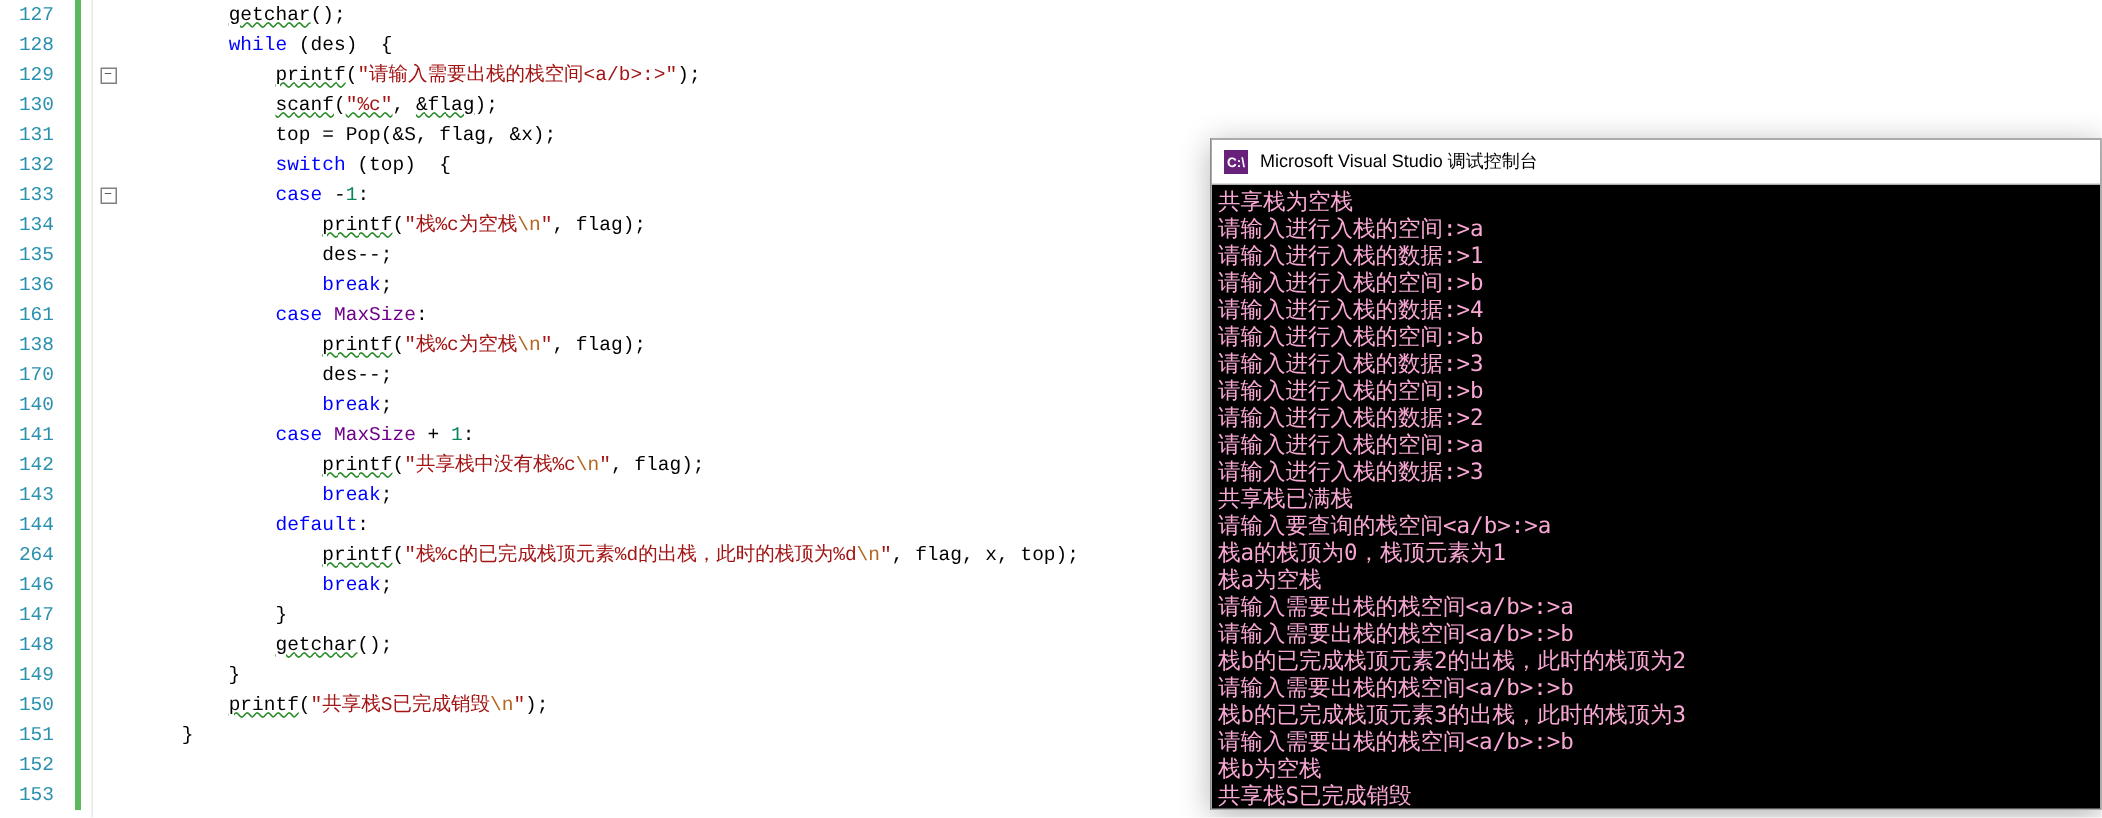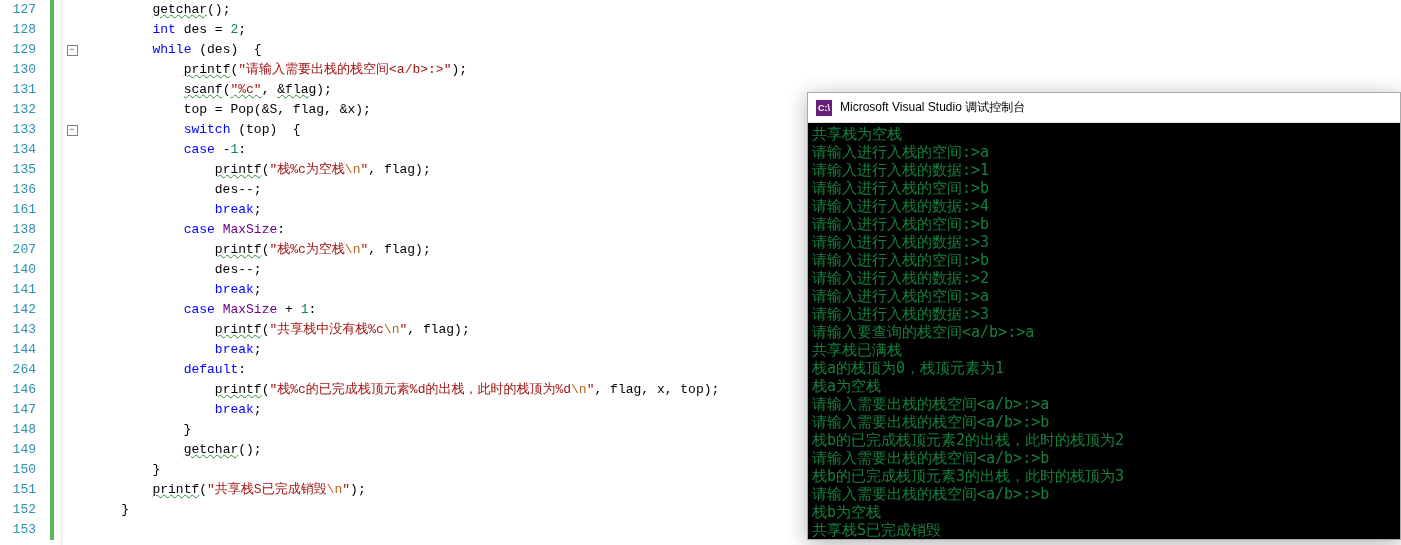--- a/index.html
+++ b/index.html
@@ -27,41 +27,41 @@
 
 .console {
   position: absolute; left: 807px; top: 92px; width: 594px; height: 448px;
   background: #000; border: 1px solid #aaa; box-shadow: 0 4px 20px rgba(0,0,0,.3);
 }
 .titlebar {
   height: 30px; background: #fff; border-bottom: 1px solid #ddd;
   display: flex; align-items: center; padding: 0 8px; font-family: 'Segoe UI', sans-serif; font-size: 12px; color: #000;
 }
 .titlebar .ico { width: 16px; height: 16px; background: #68217a; color: #fff; display: inline-flex; align-items: center; justify-content: center; font-size: 9px; font-weight: bold; margin-right: 8px; }
-.conbody { font-family: SimSun, "NSimSun", monospace; font-size: 15px; line-height: 18px; color: #15803d; padding: 2px 4px; }
+.conbody { font-family: SimSun, "NSimSun", monospace; font-size: 15px; line-height: 18px; color: #f9a8d4; padding: 2px 4px; }
 .conline { white-space: pre; height: 18px; }
 </style>
 </head>
 <body>
 
 <div class="editor">
   <div class="gutter" id="gutter">
       <div class="ln">127</div>
       <div class="ln">128</div>
       <div class="ln">129</div>
       <div class="ln">130</div>
       <div class="ln">131</div>
       <div class="ln">132</div>
       <div class="ln">133</div>
       <div class="ln">134</div>
       <div class="ln">135</div>
       <div class="ln">136</div>
       <div class="ln">161</div>
       <div class="ln">138</div>
-      <div class="ln">207</div>
+      <div class="ln">170</div>
       <div class="ln">140</div>
       <div class="ln">141</div>
       <div class="ln">142</div>
       <div class="ln">143</div>
       <div class="ln">144</div>
       <div class="ln">264</div>
       <div class="ln">146</div>
       <div class="ln">147</div>
       <div class="ln">148</div>
       <div class="ln">149</div>
@@ -127,21 +127,20 @@
       <div class="fcell"></div>
       <div class="fcell"></div>
       <div class="fcell"></div>
       <div class="fcell"></div>
       <div class="fcell"></div>
       <div class="fcell"></div>
       <div class="fcell"></div>
     </div>
   <div class="code" id="codearea">
       <div class="codeline"><span>        </span><span class="wavy2">getchar</span><span>();</span></div>
-      <div class="codeline"><span>        </span><span class="kw">int</span><span> des = </span><span class="num">2</span><span>;</span></div>
       <div class="codeline"><span>        </span><span class="kw">while</span><span> (des)  {</span></div>
       <div class="codeline"><span>            </span><span class="wavy2">printf</span><span>(</span><span class="str">"请输入需要出栈的栈空间&lt;a/b&gt;:&gt;"</span><span>);</span></div>
       <div class="codeline"><span>            </span><span class="wavy">scanf</span><span>(</span><span class="str wavy">"%c"</span><span>, </span><span class="wavy">&amp;flag</span><span>);</span></div>
       <div class="codeline"><span>            top = Pop(&amp;S, flag, &amp;x);</span></div>
       <div class="codeline"><span>            </span><span class="kw">switch</span><span> (top)  {</span></div>
       <div class="codeline"><span>            </span><span class="kw">case</span><span> -</span><span class="num">1</span><span>:</span></div>
       <div class="codeline"><span>                </span><span class="wavy2">printf</span><span>(</span><span class="str">"栈%c为空栈</span><span class="esc">\n</span><span class="str">"</span><span>, flag);</span></div>
       <div class="codeline"><span>                des--;</span></div>
       <div class="codeline"><span>                </span><span class="kw">break</span><span>;</span></div>
       <div class="codeline"><span>            </span><span class="kw">case</span><span> </span><span class="macro">MaxSize</span><span>:</span></div>
@@ -172,22 +171,22 @@
       <div class="conline">请输入进行入栈的空间:&gt;a</div>
       <div class="conline">请输入进行入栈的数据:&gt;1</div>
       <div class="conline">请输入进行入栈的空间:&gt;b</div>
       <div class="conline">请输入进行入栈的数据:&gt;4</div>
       <div class="conline">请输入进行入栈的空间:&gt;b</div>
       <div class="conline">请输入进行入栈的数据:&gt;3</div>
       <div class="conline">请输入进行入栈的空间:&gt;b</div>
       <div class="conline">请输入进行入栈的数据:&gt;2</div>
       <div class="conline">请输入进行入栈的空间:&gt;a</div>
       <div class="conline">请输入进行入栈的数据:&gt;3</div>
+      <div class="conline">共享栈已满栈</div>
       <div class="conline">请输入要查询的栈空间&lt;a/b&gt;:&gt;a</div>
-      <div class="conline">共享栈已满栈</div>
       <div class="conline">栈a的栈顶为0，栈顶元素为1</div>
       <div class="conline">栈a为空栈</div>
       <div class="conline">请输入需要出栈的栈空间&lt;a/b&gt;:&gt;a</div>
       <div class="conline">请输入需要出栈的栈空间&lt;a/b&gt;:&gt;b</div>
       <div class="conline">栈b的已完成栈顶元素2的出栈，此时的栈顶为2</div>
       <div class="conline">请输入需要出栈的栈空间&lt;a/b&gt;:&gt;b</div>
       <div class="conline">栈b的已完成栈顶元素3的出栈，此时的栈顶为3</div>
       <div class="conline">请输入需要出栈的栈空间&lt;a/b&gt;:&gt;b</div>
       <div class="conline">栈b为空栈</div>
       <div class="conline">共享栈S已完成销毁</div>

